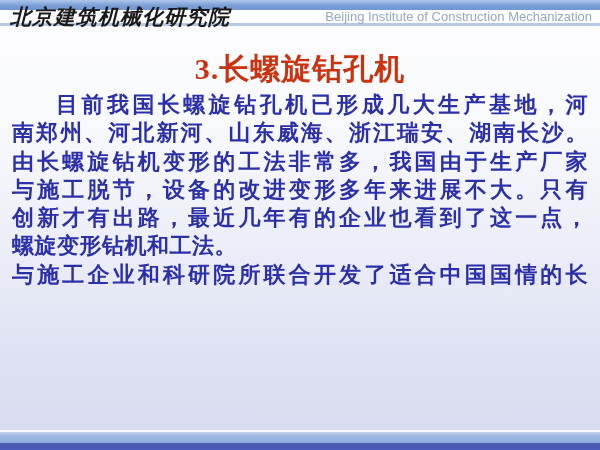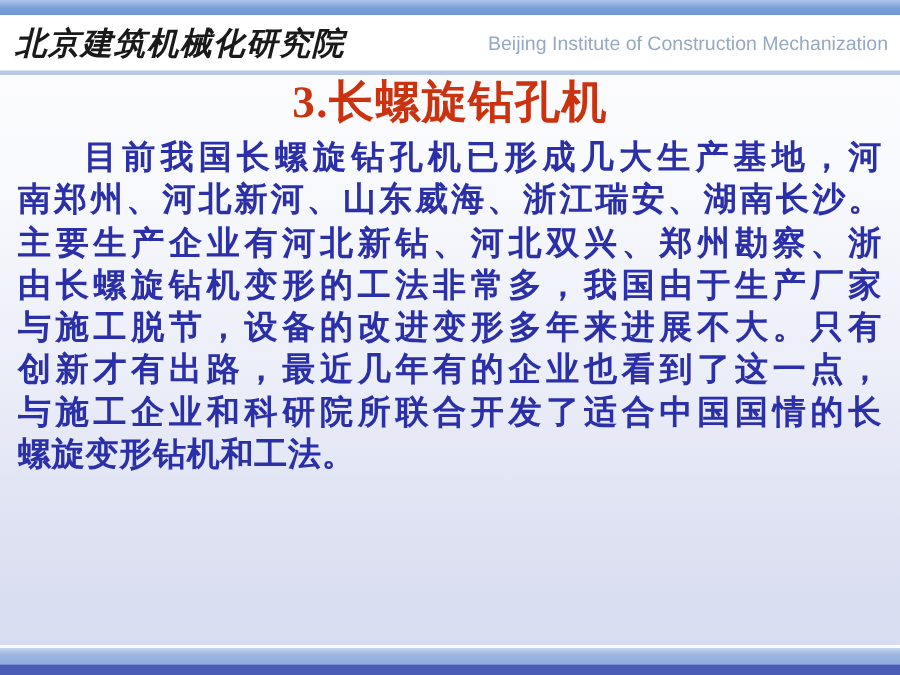--- a/index.html
+++ b/index.html
@@ -25,21 +25,21 @@
   
   .top-bar {
     position: absolute;
     top: 0; left: 0; right: 0;
     height: 10px;
     background: linear-gradient(180deg, #aec6ea 0%, #7b9fd8 55%, #6f96d2 100%);
   }
   .header {
     position: absolute;
     top: 10px; left: 0; right: 0;
-    height: 40px;
+    height: 16px;
     background: #ffffff;
     border-bottom: 3px solid #b6c9e6;
     display: flex;
     align-items: center;
     justify-content: space-between;
     padding: 0 8px 0 10px;
   }
   .header-cn {
     font-family: "Liberation Serif", "DejaVu Serif", serif;
     font-style: italic;
@@ -123,25 +123,24 @@
   <div class="header">
     <span class="header-cn">北京建筑机械化研究院</span>
     <span class="header-en">Beijing Institute of Construction Mechanization</span>
   </div>
 
   <div class="title">3.长螺旋钻孔机</div>
 
   <div class="body-text">
     <div class="body-line indent">目前我国长螺旋钻孔机已形成几大生产基地，河</div>
     <div class="body-line">南郑州、河北新河、山东威海、浙江瑞安、湖南长沙。</div>
-    <div class="body-line">主要生产企业有河北新钻、河北双兴、郑州勘察、浙</div>
     <div class="body-line">由长螺旋钻机变形的工法非常多，我国由于生产厂家</div>
     <div class="body-line">与施工脱节，设备的改进变形多年来进展不大。只有</div>
     <div class="body-line">创新才有出路，最近几年有的企业也看到了这一点，</div>
+    <div class="body-line last">螺旋变形钻机和工法。</div>
     <div class="body-line">与施工企业和科研院所联合开发了适合中国国情的长</div>
-    <div class="body-line last">螺旋变形钻机和工法。</div>
   </div>
 
   <div class="footer-white-line"></div>
   <div class="footer-mid-band"></div>
   <div class="footer-dark-band"></div>
 
 </div>
 
 </body></html>

